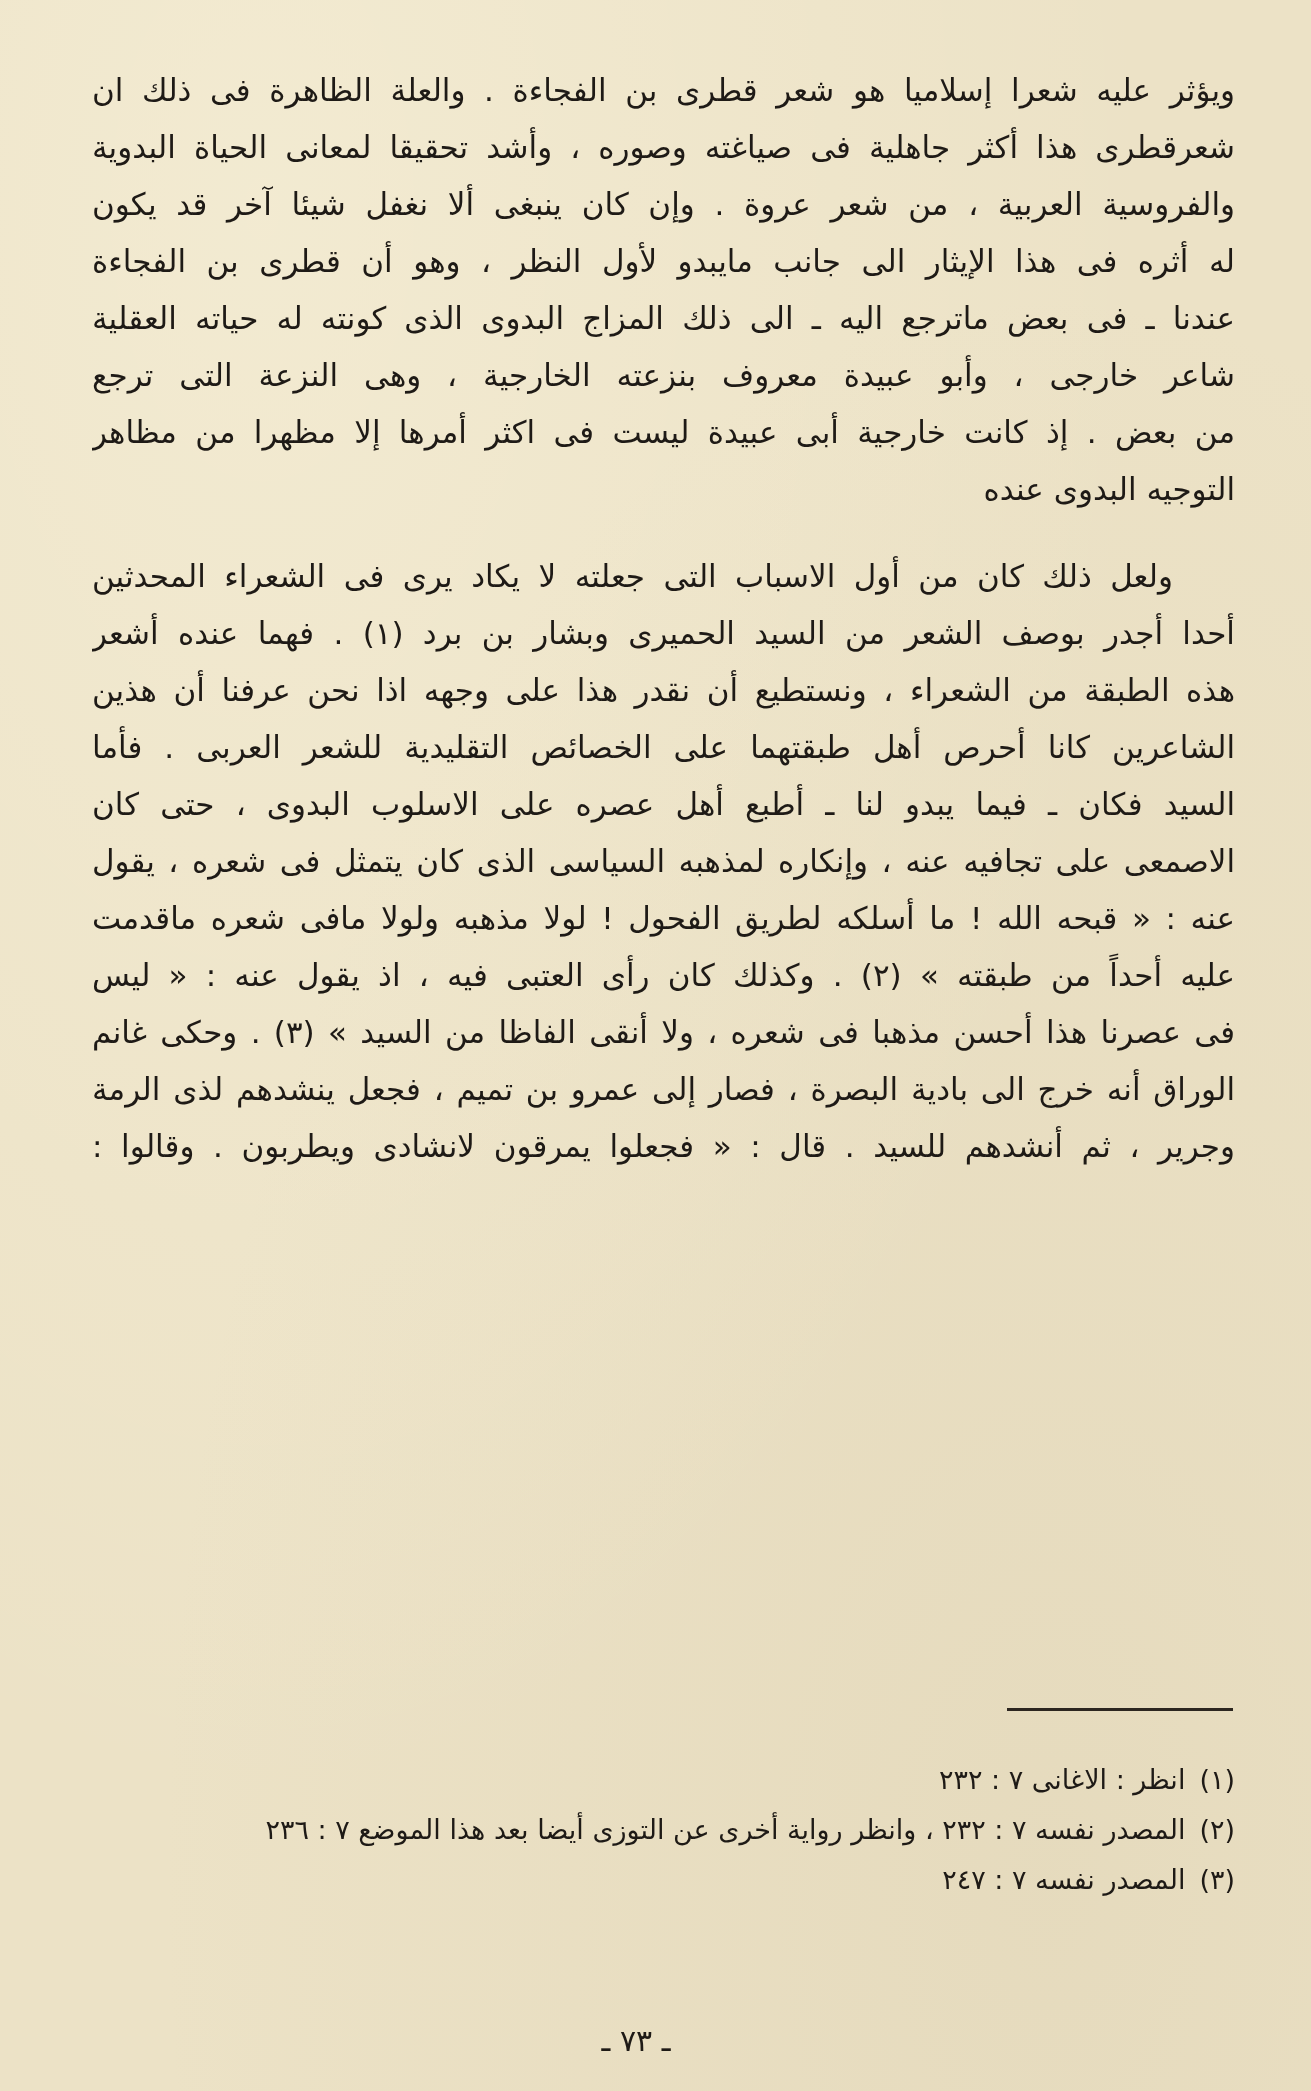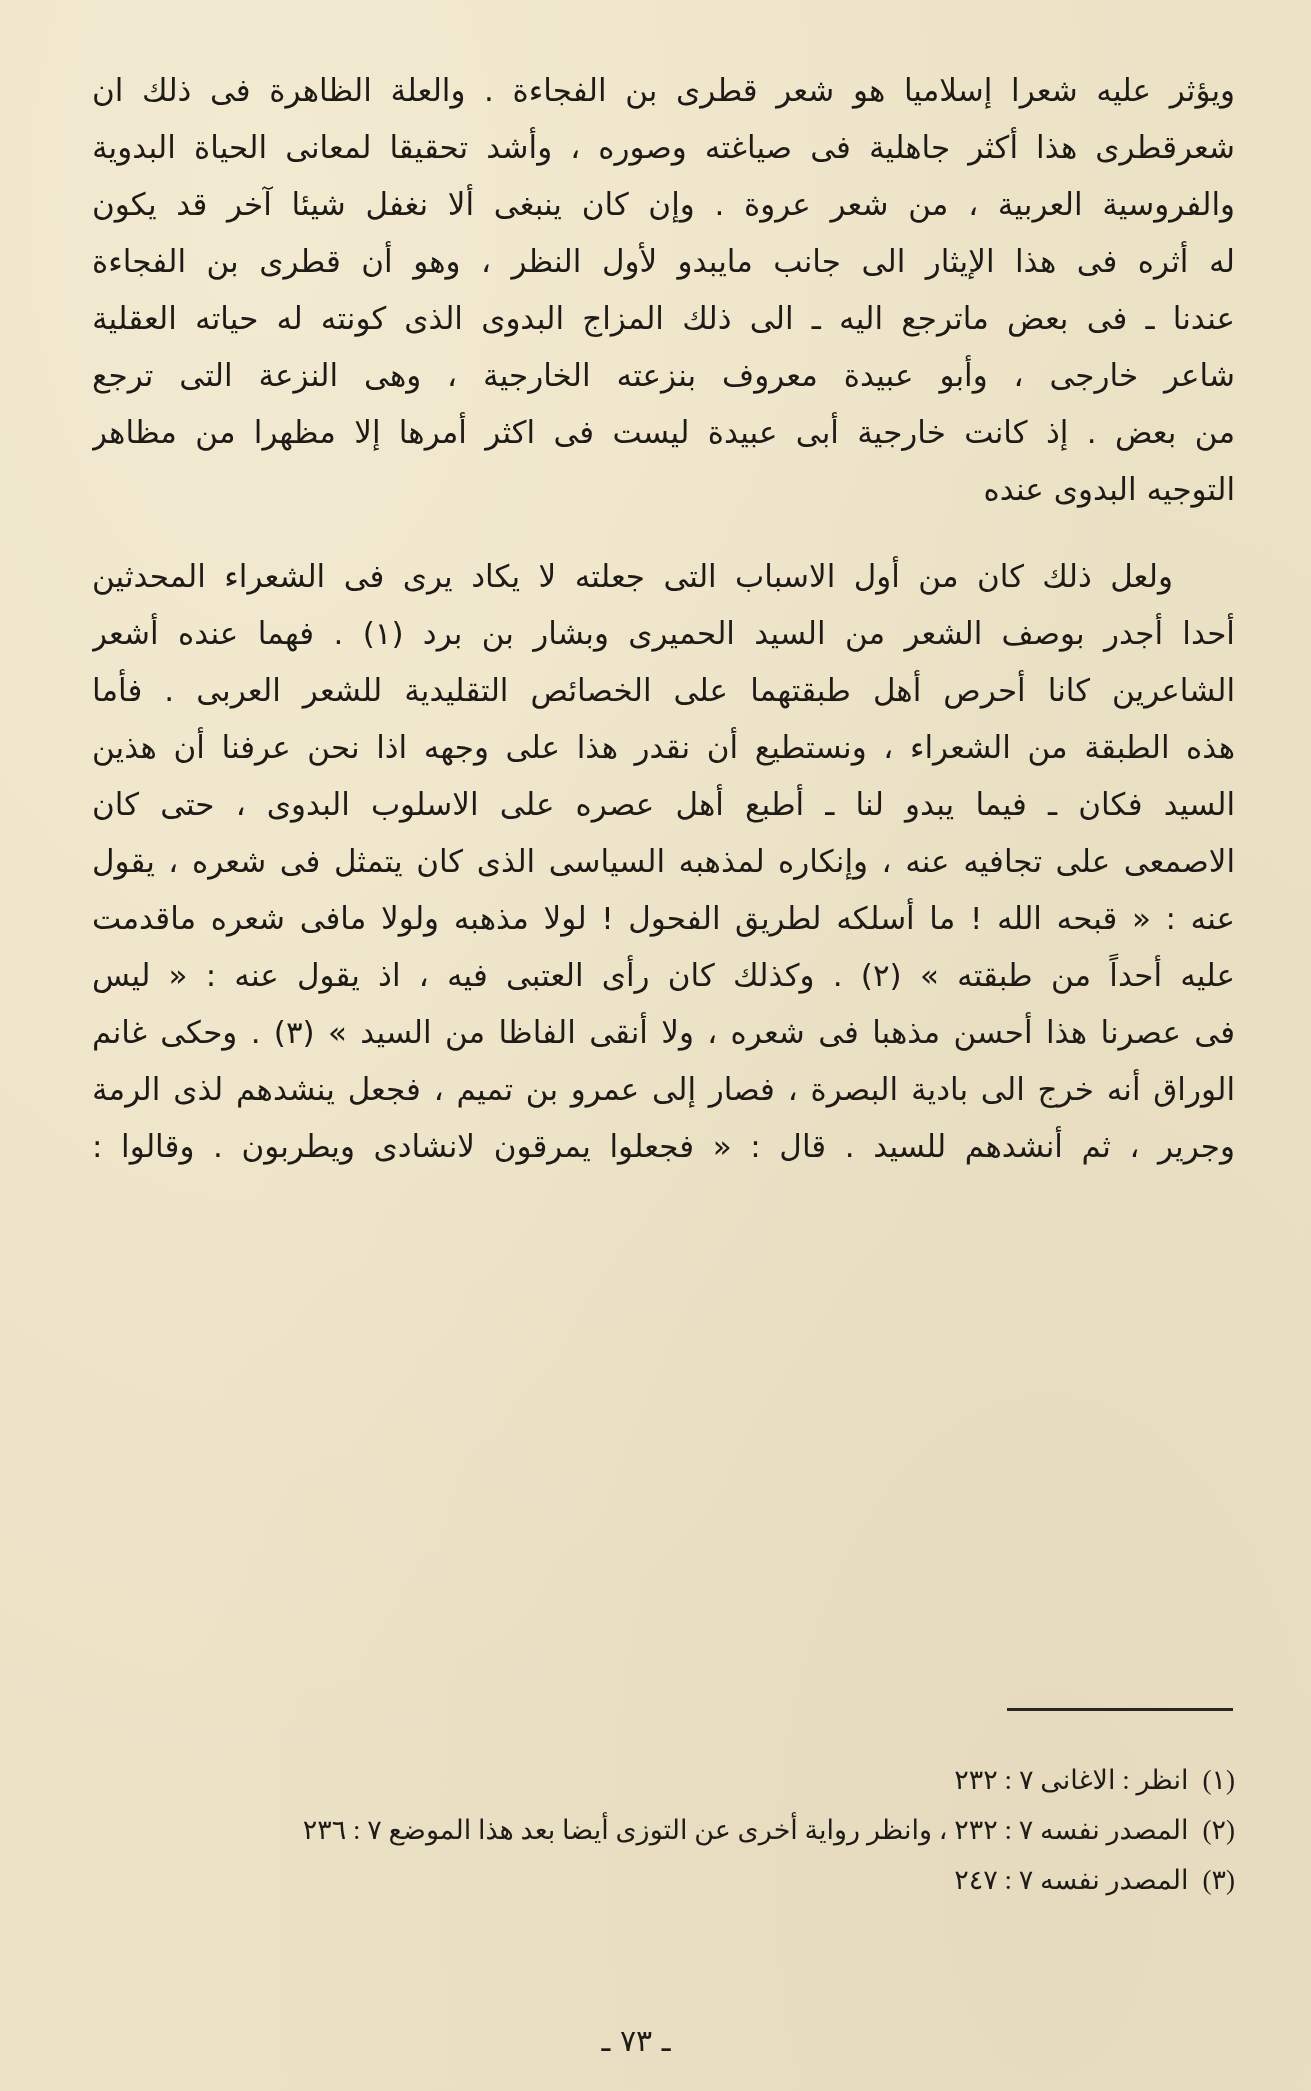--- a/index.html
+++ b/index.html
@@ -54,21 +54,20 @@
       width: 226px;
       height: 3px;
       background: #2c2620;
     }
     .footnotes {
       position: absolute;
       left: 92px;
       top: 1755px;
       width: 1143px;
       direction: rtl;
-      font-family: Liberation Serif, serif;
     }
     .fn {
       display: block;
       height: 50px;
       line-height: 50px;
       font-size: 27px;
       white-space: nowrap;
       text-align: right;
     }
     .fn-num {
@@ -100,22 +99,22 @@
     <span class="line">شاعر خارجى ، وأبو عبيدة معروف بنزعته الخارجية ، وهى النزعة التى ترجع</span>
     <span class="line">من بعض . إذ كانت خارجية أبى عبيدة ليست فى اكثر أمرها إلا مظهرا من مظاهر</span>
     <span class="line last">التوجيه البدوى عنده</span>
   </div>
 
   <div class="para-gap"></div>
 
   <div class="para">
     <span class="line indent">ولعل ذلك كان من أول الاسباب التى جعلته لا يكاد يرى فى الشعراء المحدثين</span>
     <span class="line">أحدا أجدر بوصف الشعر من السيد الحميرى وبشار بن برد (١) . فهما عنده أشعر</span>
+    <span class="line">هذه الطبقة من الشعراء ، ونستطيع أن نقدر هذا على وجهه اذا نحن عرفنا أن هذين</span>
     <span class="line">الشاعرين كانا أحرص أهل طبقتهما على الخصائص التقليدية للشعر العربى . فأما</span>
-    <span class="line">هذه الطبقة من الشعراء ، ونستطيع أن نقدر هذا على وجهه اذا نحن عرفنا أن هذين</span>
     <span class="line">السيد فكان ـ فيما يبدو لنا ـ أطبع أهل عصره على الاسلوب البدوى ، حتى كان</span>
     <span class="line">الاصمعى على تجافيه عنه ، وإنكاره لمذهبه السياسى الذى كان يتمثل فى شعره ، يقول</span>
     <span class="line">عنه : « قبحه الله ! ما أسلكه لطريق الفحول ! لولا مذهبه ولولا مافى شعره ماقدمت</span>
     <span class="line">عليه أحداً من طبقته » (٢) . وكذلك كان رأى العتبى فيه ، اذ يقول عنه : « ليس</span>
     <span class="line">فى عصرنا هذا أحسن مذهبا فى شعره ، ولا أنقى الفاظا من السيد » (٣) . وحكى غانم</span>
     <span class="line">الوراق أنه خرج الى بادية البصرة ، فصار إلى عمرو بن تميم ، فجعل ينشدهم لذى الرمة</span>
     <span class="line">وجرير ، ثم أنشدهم للسيد . قال : « فجعلوا يمرقون لانشادى ويطربون . وقالوا :</span>
   </div>
 </div>
 

